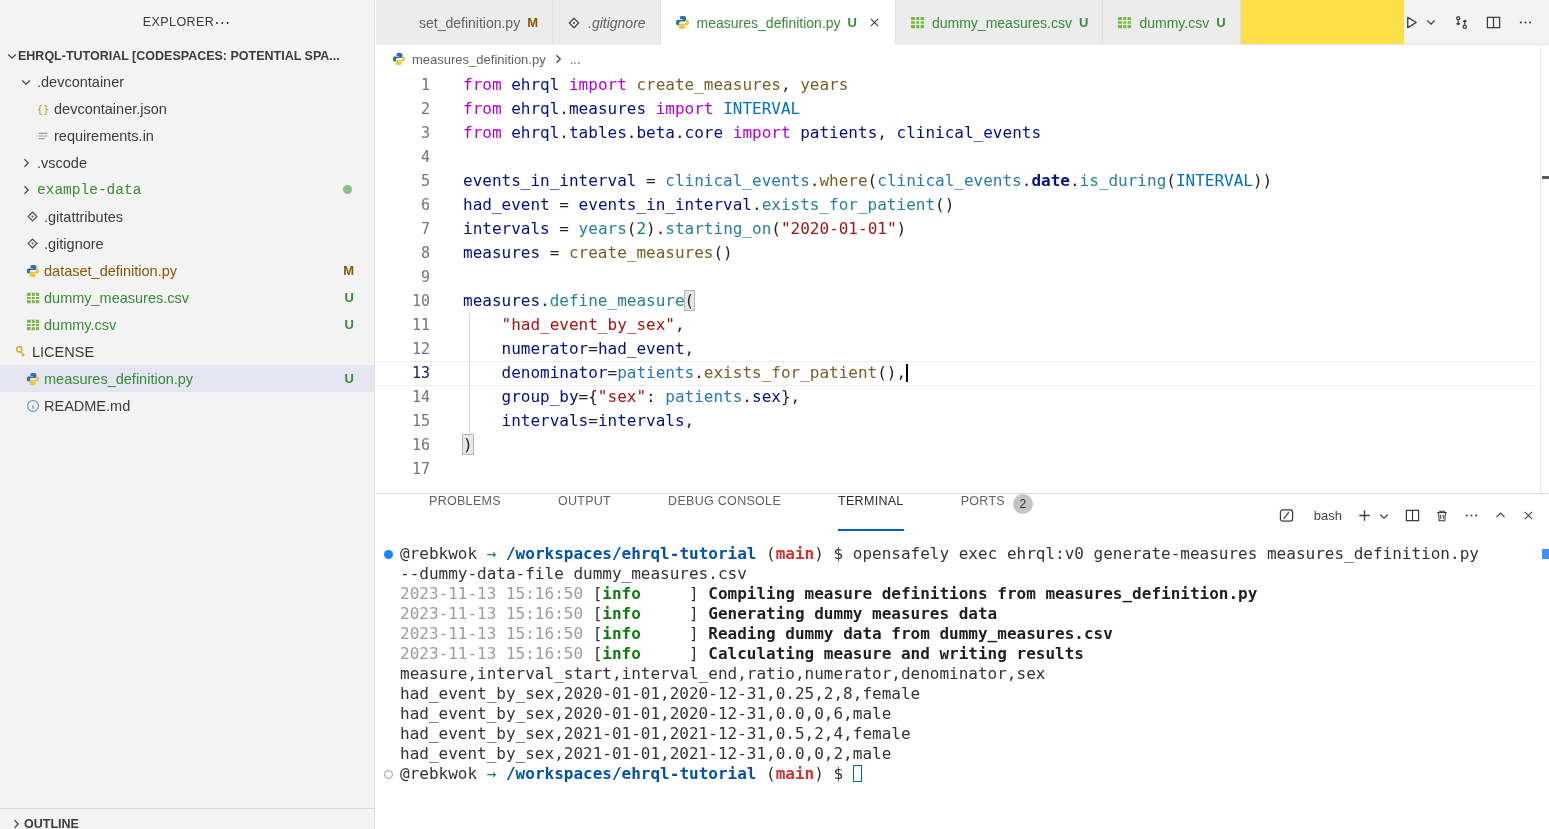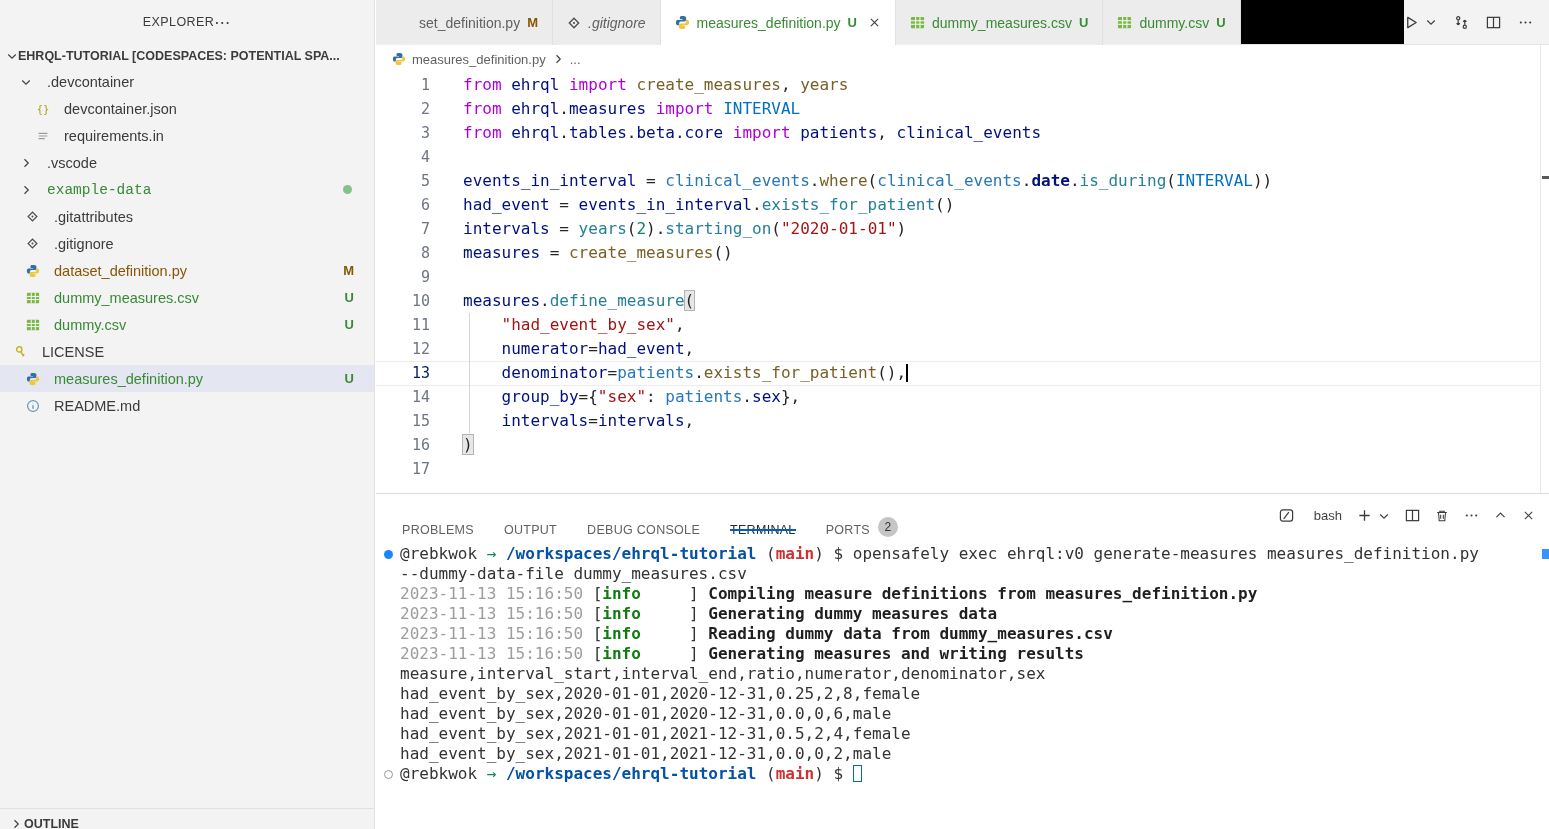--- a/index.html
+++ b/index.html
@@ -7,34 +7,34 @@
   body { font-family:"Liberation Sans",sans-serif; background:#fff; position:relative; color:#3b3b3b; }
 
   
   #sidebar { position:absolute; left:0; top:0; width:375px; height:829px; background:#f3f3f3; border-right:1px solid #e2e2e2; }
   #sidebar-header { display:flex; justify-content:center; align-items:center; height:44px; padding:0 20px 0 20px; }
   #sidebar-title { font-size:12.5px; color:#3b3b3b; letter-spacing:.4px; }
   .more-dots { font-size:16px; color:#3b3b3b; letter-spacing:1px; cursor:pointer; }
   #root-row { display:flex; align-items:center; height:24px; padding-left:6px; font-weight:bold; font-size:12.5px; color:#3b3b3b; cursor:pointer; white-space:nowrap; overflow:hidden; }
   .tree-item { position:relative; display:flex; align-items:center; height:27px; font-size:14.5px; color:#3b3b3b; cursor:pointer; white-space:nowrap; }
   .tree-item.selected { background:#e4e6f1; }
-  .tree-item .label { margin-left:13px; }
+  .tree-item .label { margin-left:3px; }
   .tree-item .chev { display:inline-flex; width:16px; justify-content:center; }
   .tree-item .ficon { display:inline-flex; width:17px; justify-content:center; align-items:center; }
   .col-untracked { color:#388a34 !important; }
   .col-modified { color:#895503 !important; }
   .badge-letter { position:absolute; right:20px; font-size:13px; font-weight:bold; }
   .badge-dot { position:absolute; right:22px; width:9px; height:9px; border-radius:50%; background:#84c388; }
   #outline-divider { position:absolute; left:0; top:808px; width:375px; border-top:1px solid #e0e0e0; }
   #outline-row { position:absolute; left:0; top:812px; width:375px; display:flex; align-items:center; padding-left:8px; font-weight:bold; font-size:12.5px; color:#3b3b3b; height:24px; }
   #outline-row .chev { display:inline-flex; width:16px; justify-content:center; }
 
   
   #main { position:absolute; left:376px; top:0; width:1173px; height:829px; }
-  #tabbar { position:absolute; left:0; top:0; width:1173px; height:45px; background:#000000; border-bottom:1px solid #e5e5e5; display:flex; }
+  #tabbar { position:absolute; left:0; top:0; width:1173px; height:45px; background:#fde047; border-bottom:1px solid #e5e5e5; display:flex; }
   .tab { position:relative; display:flex; align-items:center; gap:7px; padding:0 14px; font-size:14px; color:#616161; border-right:1px solid #e0e0e0; background:#ececec; height:45px; cursor:pointer; white-space:nowrap; }
   .tab.active { background:#ffffff; height:46px; border-bottom:1px solid #fff; }
   .tab.cut { width:177px; overflow:hidden; justify-content:flex-end; padding-left:0; }
   .tab.italic .tab-label { font-style:italic; }
   .tab-badge { font-size:13px; font-weight:bold; }
   .tab-close { display:inline-flex; margin-left:4px; color:#424242; }
   #tab-actions { margin-left:auto; display:flex; align-items:center; gap:17px; padding-right:16px; background:#f3f3f3; }
   #tab-actions .act { display:inline-flex; cursor:pointer; }
 
   
@@ -51,21 +51,21 @@
   .tk-b { color:#001080; font-weight:bold; }
   .tk-br { background:#e7e7e7; outline:1px solid #b4b4b4; }
   #code-cursor { display:inline-block; width:2px; height:18px; background:#000; vertical-align:middle; margin-top:-2px; }
   #indent-guide { position:absolute; background:#d6d6d6; width:1px; }
   #editor-right-line { position:absolute; top:45px; left:1164px; width:1px; height:448px; background:#e8e8e8; }
   #overview-mark { position:absolute; left:1166px; top:176px; width:7px; height:3px; background:#5a5a5a; }
 
   
   #panel { position:absolute; left:0; top:493px; width:1173px; height:336px; background:#fff; border-top:1px solid #dcdcdc; }
   #panel-header { display:flex; align-items:center; height:43px; padding:0 14px 0 26px; }
-  .panel-tab { position:relative; font-size:12.5px; color:#616161; margin-right:30px; cursor:pointer; height:43px; display:flex; align-items:flex-end; gap:8px; letter-spacing:.3px; }
+  .panel-tab { position:relative; font-size:12.5px; color:#616161; margin-right:30px; cursor:pointer; height:43px; display:flex; align-items:flex-start; gap:8px; letter-spacing:.3px;margin-left:27px; }
   .panel-tab.active { color:#2a2a2a; }
   .panel-tab.active::after { content:""; position:absolute; left:0; right:0; bottom:6px; height:2px; background:#005fb8; }
   .panel-badge { background:#c5c5c5; color:#333; border-radius:50%; width:20px; height:20px; font-size:12px; display:inline-flex; align-items:center; justify-content:center; }
   #panel-actions { margin-left:auto; display:flex; align-items:center; gap:15px; color:#424242; }
   #panel-actions .act { display:inline-flex; align-items:center; cursor:pointer; }
   #shell-label { font-size:13px; color:#424242; margin-left:5px; }
   #terminal { position:absolute; left:0; top:50px; width:1164px; }
   .term-line { display:flex; height:20px; line-height:20px; font-family:"DejaVu Sans Mono","Liberation Mono",monospace; font-size:16px; color:#333; }
   .term-gutter { width:24px; flex:none; display:flex; align-items:center; justify-content:center; }
   .deco-run { width:9px; height:9px; border-radius:50%; background:#1a85ff; }
@@ -485,21 +485,21 @@
         <div class="term-line">
           <span class="term-gutter"></span>
           <span class="term-text"><span class="sg-dm">2023-11-13 15:16:50 </span><span class="sg-t">[</span><span class="sg-g">info</span><span class="sg-t">     ] </span><span class="sg-bd">Generating dummy measures data</span></span>
         </div>
         <div class="term-line">
           <span class="term-gutter"></span>
           <span class="term-text"><span class="sg-dm">2023-11-13 15:16:50 </span><span class="sg-t">[</span><span class="sg-g">info</span><span class="sg-t">     ] </span><span class="sg-bd">Reading dummy data from dummy_measures.csv</span></span>
         </div>
         <div class="term-line">
           <span class="term-gutter"></span>
-          <span class="term-text"><span class="sg-dm">2023-11-13 15:16:50 </span><span class="sg-t">[</span><span class="sg-g">info</span><span class="sg-t">     ] </span><span class="sg-bd">Generating measures and writing results</span></span>
+          <span class="term-text"><span class="sg-dm">2023-11-13 15:16:50 </span><span class="sg-t">[</span><span class="sg-g">info</span><span class="sg-t">     ] </span><span class="sg-bd">Calculating measure and writing results</span></span>
         </div>
         <div class="term-line">
           <span class="term-gutter"></span>
           <span class="term-text"><span class="sg-t">measure,interval_start,interval_end,ratio,numerator,denominator,sex</span></span>
         </div>
         <div class="term-line">
           <span class="term-gutter"></span>
           <span class="term-text"><span class="sg-t">had_event_by_sex,2020-01-01,2020-12-31,0.25,2,8,female</span></span>
         </div>
         <div class="term-line">

